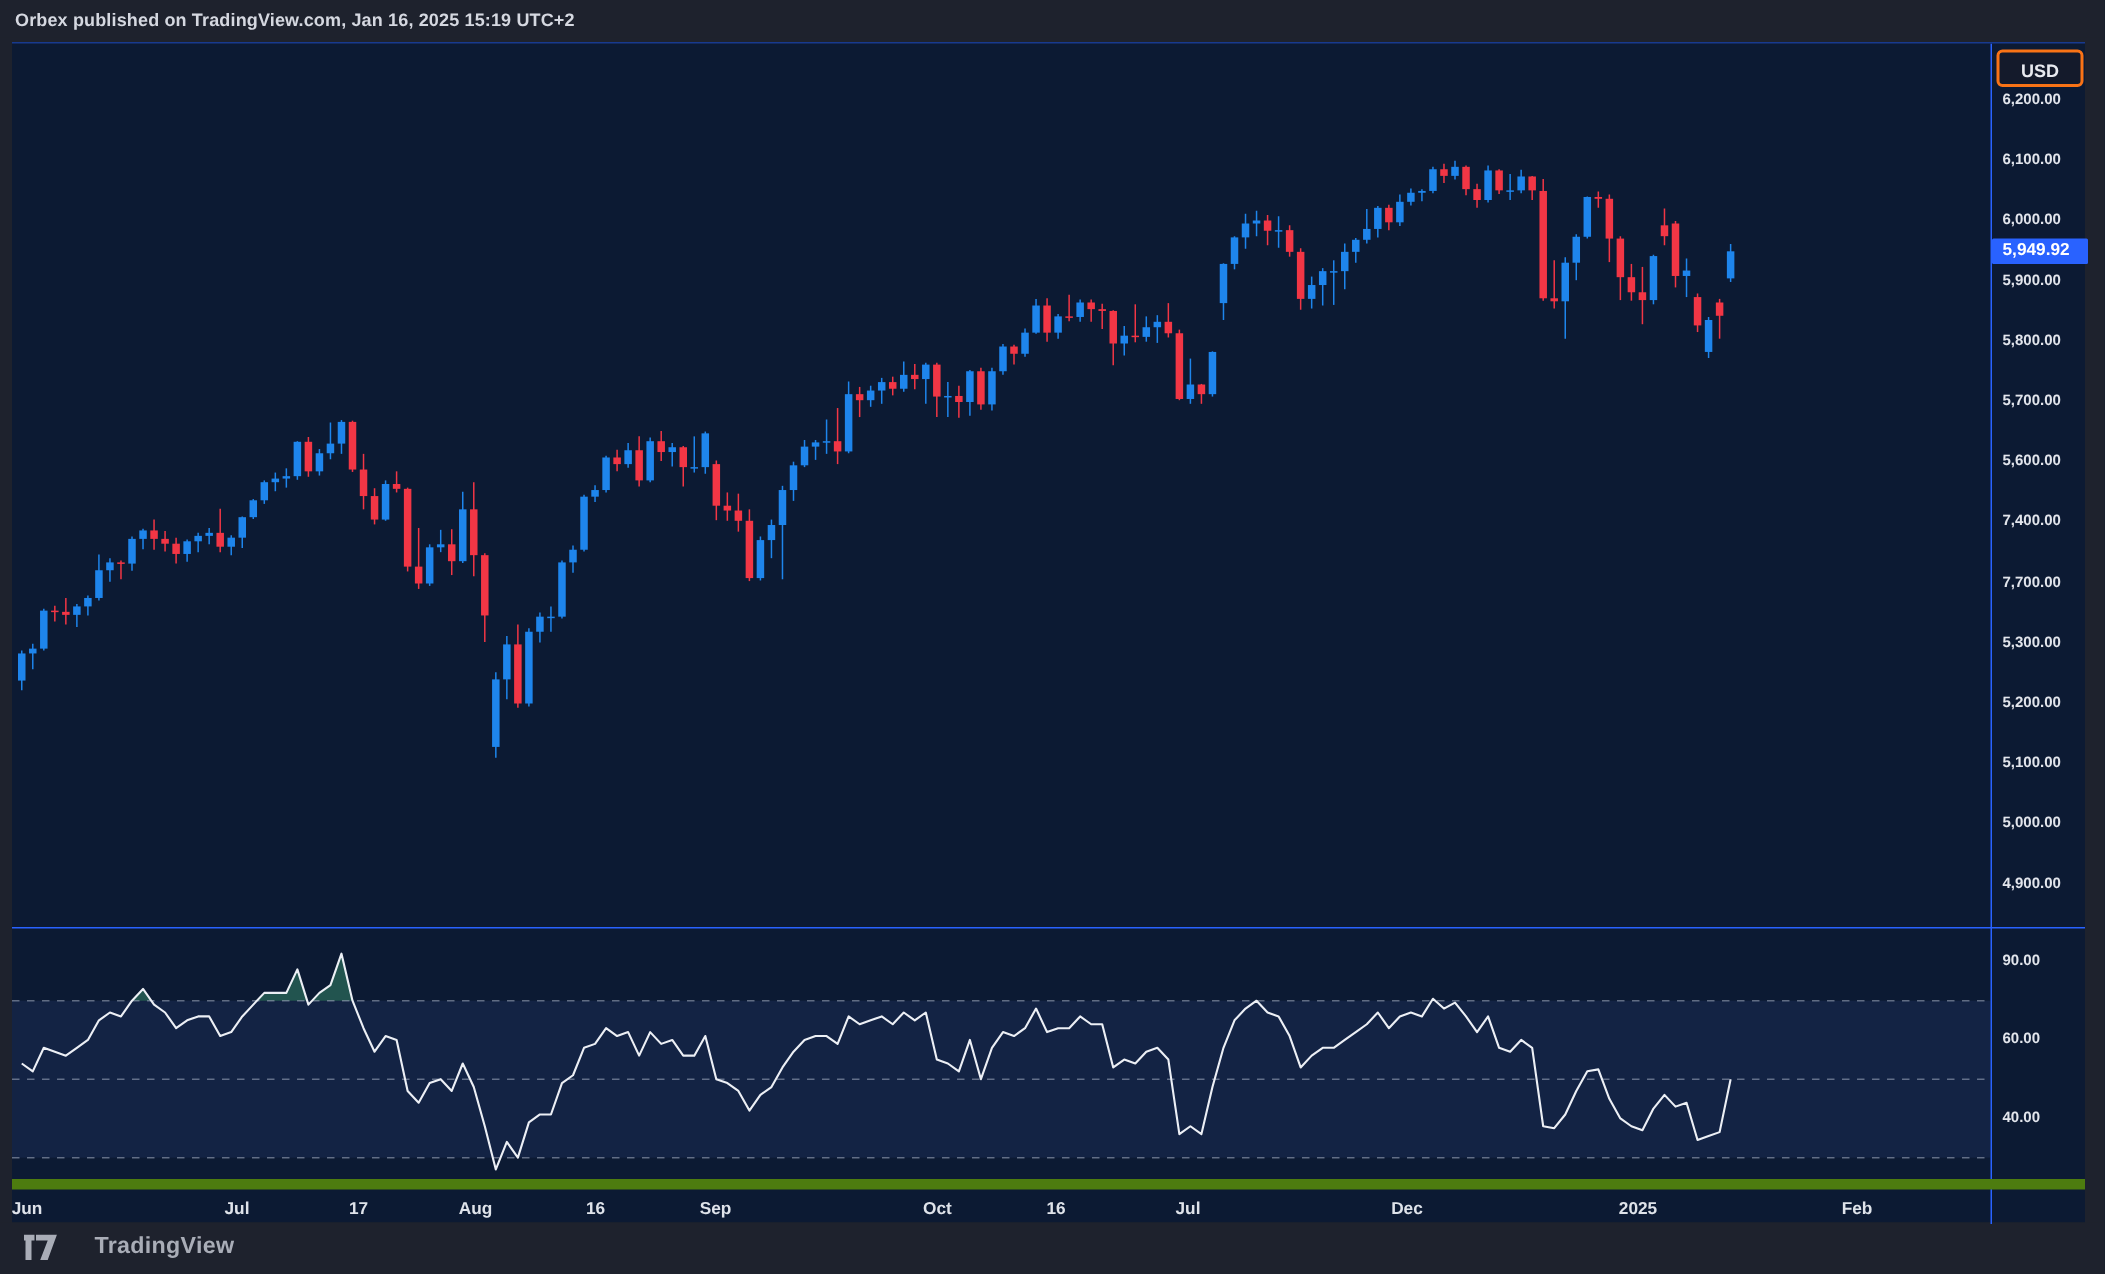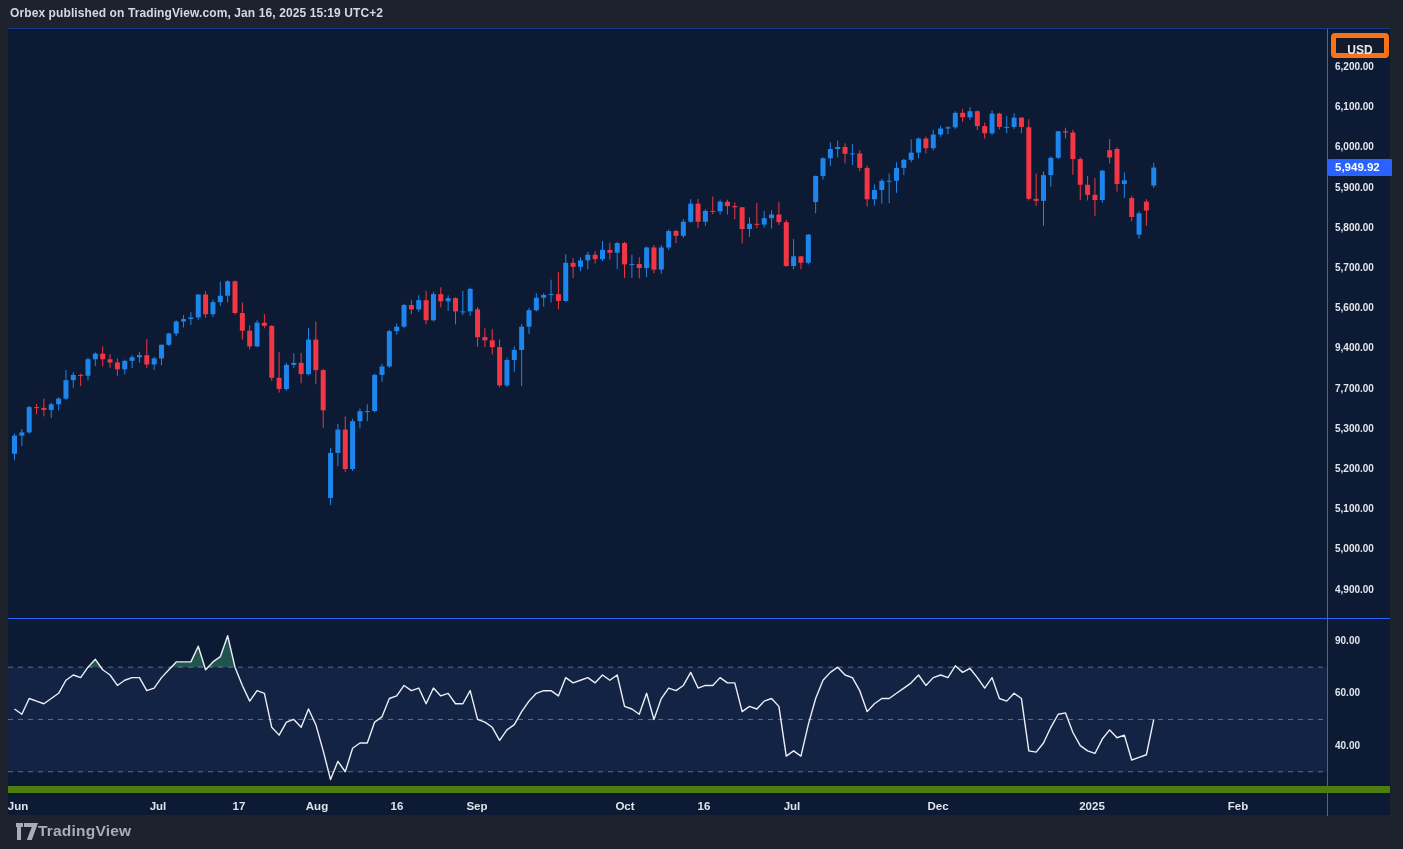--- a/index.html
+++ b/index.html
@@ -12,28 +12,28 @@
   .chart{position:absolute;left:8px;top:28px;width:1382px;height:787px;background:#0C1A33;
     border-top:1px solid rgba(41,98,255,.45);box-sizing:border-box;}
   .chart svg{position:absolute;left:0;top:0;z-index:1;}
   
   .pl{position:absolute;left:1327px;width:60px;height:16px;line-height:16px;font-size:10px;
     font-weight:700;color:#E2E5EC;z-index:2;white-space:nowrap;}
   
   .tag{position:absolute;left:1320px;top:130px;width:64px;height:17px;background:#2962FF;color:#fff;
     font-size:11.5px;font-weight:700;line-height:17px;padding-left:7px;box-sizing:border-box;z-index:3;border-radius:1px;}
   
-  .usd{position:absolute;left:1323px;top:4px;width:58px;height:25px;background:#141A2B;border:5px solid #f97316;
+  .usd{position:absolute;left:1323px;top:4px;width:58px;height:25px;background:#141A2B;border:2px solid #f97316;
     border-radius:4px;color:#E8EAF0;font-size:12px;font-weight:700;text-align:center;line-height:25px;z-index:3;cursor:pointer;box-sizing:border-box;}
   
   .taxis{position:absolute;left:0;top:757px;width:1382px;height:30px;border-top:7px solid #4d7c0f;z-index:2;box-sizing:border-box;}
   .tl{position:absolute;top:7px;width:56px;margin-left:-28px;text-align:center;font-size:11.5px;font-weight:700;color:#DFE3EA;}
   
   .botbar{position:absolute;left:0;top:815px;width:100%;height:34px;background:#1E222D;}
-  .logo{position:absolute;left:16px;top:7px;display:flex;align-items:center;gap:0;cursor:pointer;}
+  .logo{position:absolute;left:16px;top:7px;display:flex;align-items:center;gap:25px;cursor:pointer;}
   .logo .word{color:#A9ADB7;font-size:15.5px;font-weight:700;letter-spacing:.2px;}
 </style>
 </head>
 <body>
 
 <div id="stage">
 
   <div class="topbar">
     <span>Orbex published on TradingView.com, Jan 16, 2025 15:19 UTC+2</span>
   </div>
@@ -366,21 +366,21 @@
       </svg>
 
     <div id="paxis">
         <div class="pl" style="top: 30px;">6,200.00</div>
         <div class="pl" style="top: 70px;">6,100.00</div>
         <div class="pl" style="top: 110px;">6,000.00</div>
         <div class="pl" style="top: 151px;">5,900.00</div>
         <div class="pl" style="top: 191px;">5,800.00</div>
         <div class="pl" style="top: 231px;">5,700.00</div>
         <div class="pl" style="top: 271px;">5,600.00</div>
-        <div class="pl" style="top: 311px;">9,400.00</div>
+        <div class="pl" style="top: 311px;">7,400.00</div>
         <div class="pl" style="top: 352px;">7,700.00</div>
         <div class="pl" style="top: 392px;">5,300.00</div>
         <div class="pl" style="top: 432px;">5,200.00</div>
         <div class="pl" style="top: 472px;">5,100.00</div>
         <div class="pl" style="top: 512px;">5,000.00</div>
         <div class="pl" style="top: 553px;">4,900.00</div>
         <div class="pl" style="top: 604px;">90.00</div>
         <div class="pl" style="top: 656px;">60.00</div>
         <div class="pl" style="top: 709px;">40.00</div>
       </div>

